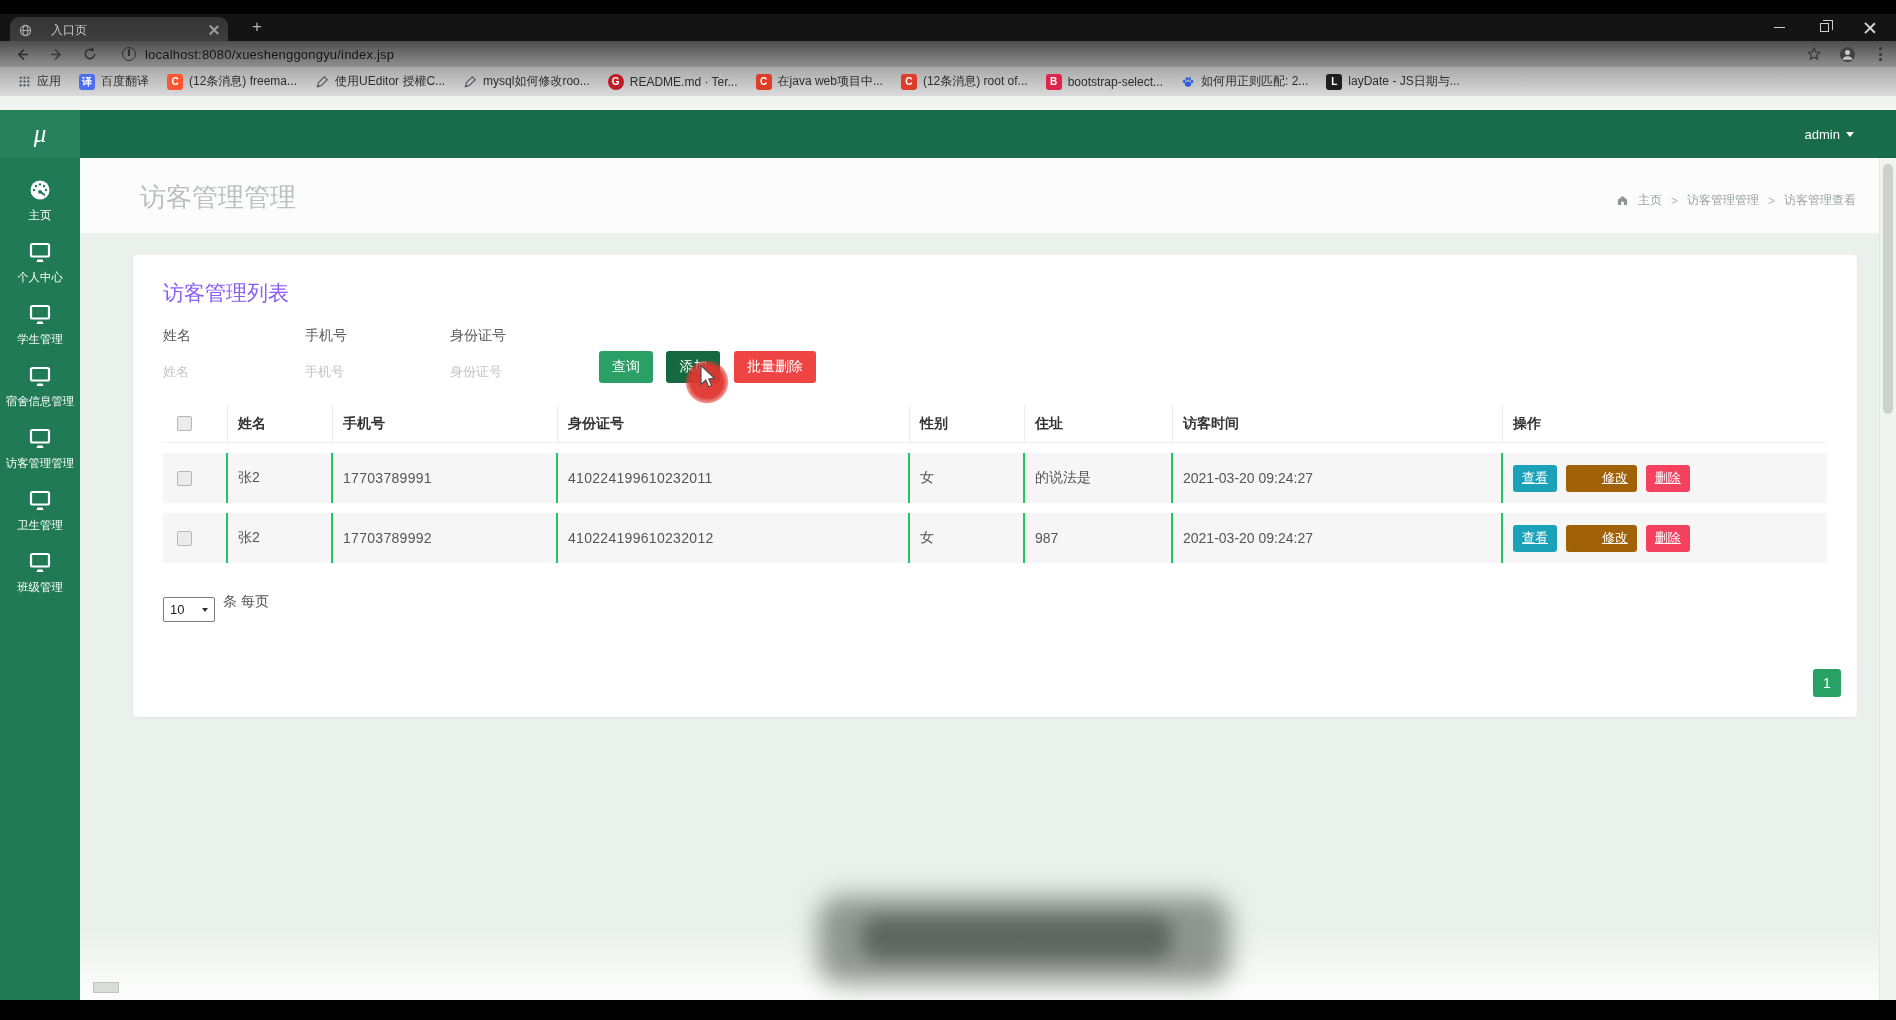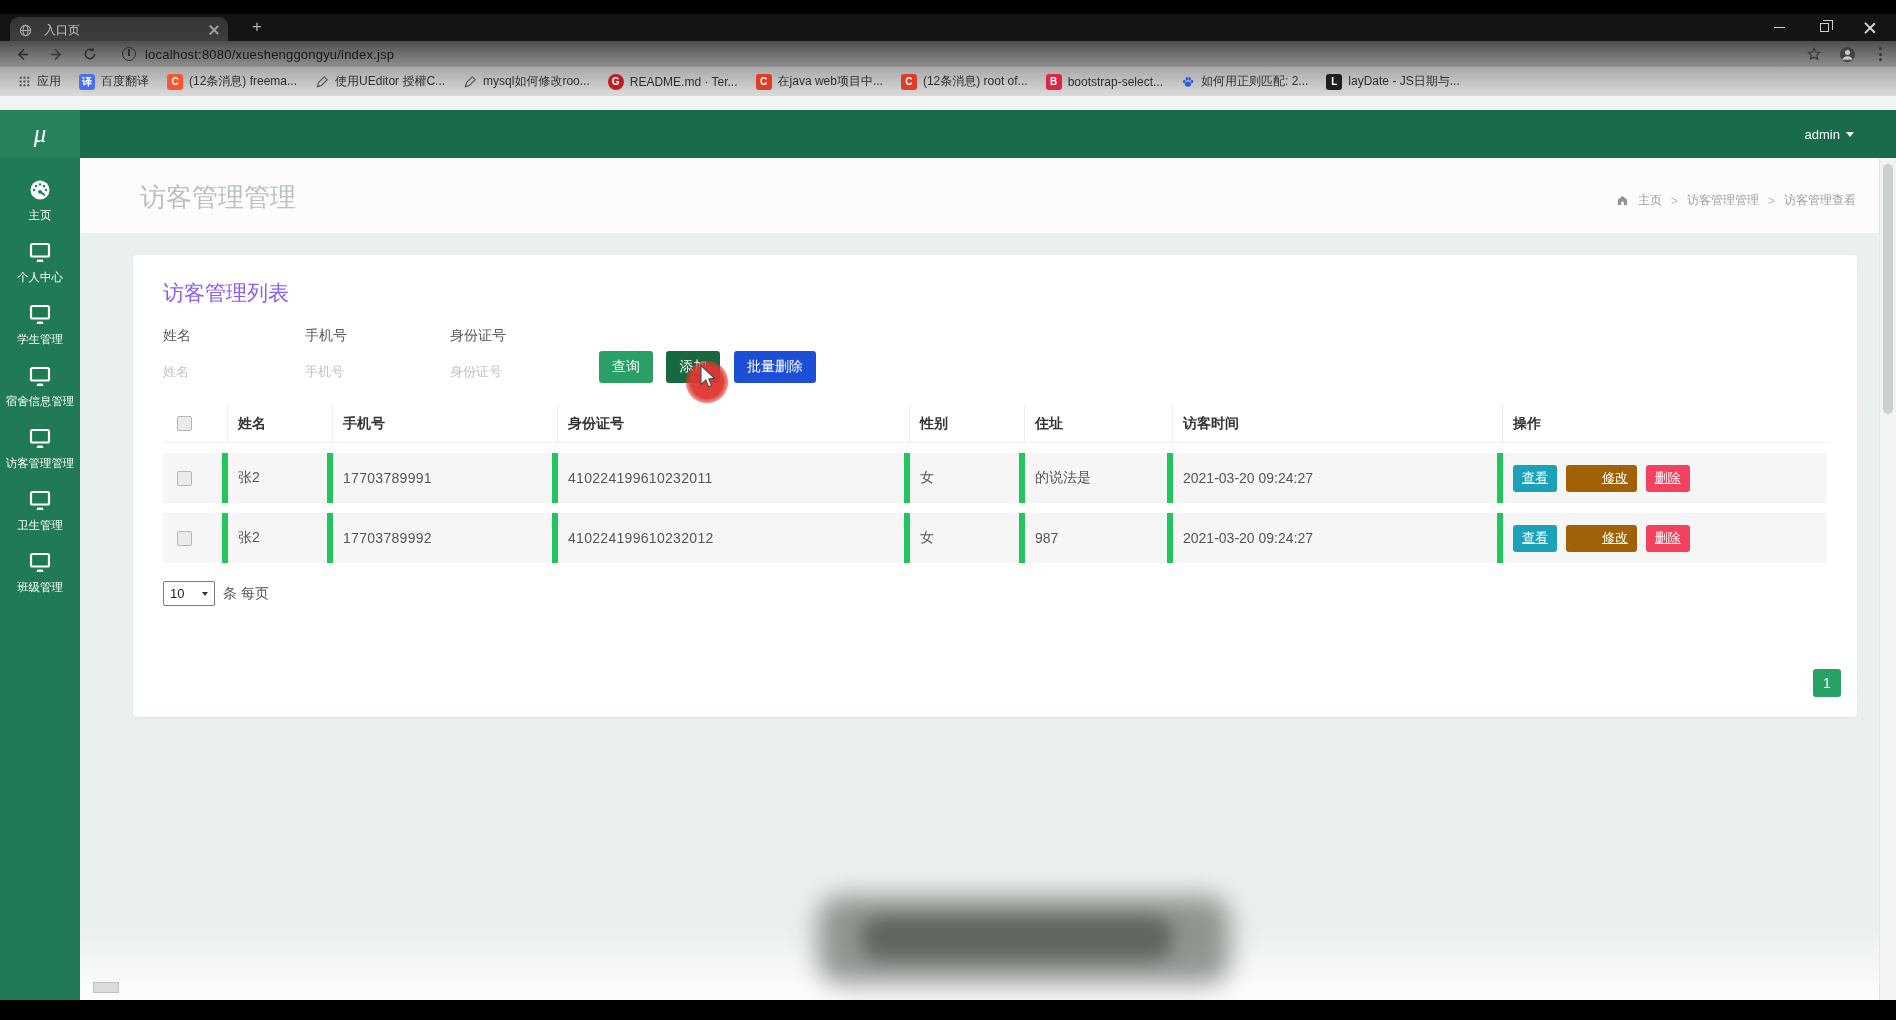--- a/index.html
+++ b/index.html
@@ -10,21 +10,21 @@
   }
   
   .lb-top { position:absolute; left:0; top:0; width:100%; height:14px; background:#000; }
   .lb-bottom { position:absolute; left:0; top:1000px; width:100%; height:20px; background:#000; }
 
   
   .tabstrip { position:absolute; left:0; top:14px; width:100%; height:27px; background:#141414; }
   .tab {
     position:absolute; left:10px; top:3px; width:218px; height:24px;
     background:linear-gradient(#343434,#3f3f3f); border-radius:9px 9px 0 0;
-    display:flex; align-items:center; gap:12px; padding:13px 9px; color:#c9c9c9; font-size:12px;
+    display:flex; align-items:center; gap:19px; padding:13px 9px; color:#c9c9c9; font-size:12px;
   }
   .tab-title { flex:1; white-space:nowrap; overflow:hidden; }
   .tab-close { position:relative; width:10px; height:10px; flex:0 0 auto; }
   .tab-close::before,.tab-close::after{ content:""; position:absolute; left:4px; top:-1px; width:1.5px; height:12px; background:#9d9d9d; }
   .tab-close::before{ transform:rotate(45deg);} .tab-close::after{ transform:rotate(-45deg);}
   .newtab { position:absolute; left:246px; top:2px; width:22px; height:22px; color:#b5b5b5; font-size:17px; text-align:center; line-height:22px; }
   .win-controls { position:absolute; right:4px; top:0; height:27px; display:flex; }
   .win-btn { width:45px; height:27px; display:flex; align-items:center; justify-content:center; }
   .ic-min { width:11px; height:1.6px; background:#cdcdcd; }
   .ic-max { width:9px; height:9px; border:1.4px solid #cdcdcd; position:relative; }
@@ -89,40 +89,40 @@
   .filter-row { display:flex; align-items:flex-end; }
   .f-field { display:flex; flex-direction:column; }
   .f-field .f-label { font-size:14px; color:#5a5a5a; margin-bottom:14px; }
   .f-field input { border:none; outline:none; height:24px; font-size:13px; color:#555; width:105px; font-family:inherit; }
   .f-field input::placeholder { color:#c3c3c3; }
   .w1{ width:142px; } .w2{ width:145px; } .w3{ width:149px; }
   .btn { display:inline-block; border:none; color:#fff; font-size:14px; height:32px; padding:0 13px;
     border-radius:3px; margin-right:9px; font-family:inherit; }
   .btn-query { background:#2aa066; }
   .btn-add { background:#15683f; }
-  .btn-batch { background:#1d4ed8; }
+  .btn-batch { background:#ef4444; }
 
   table.grid { margin-top:12px; width:1664px; table-layout:fixed; border-collapse:separate; border-spacing:0 10px; }
   table.grid th { background:#fff; height:38px; text-align:left; font-size:14px; color:#333; font-weight:bold;
     padding:0 10px; border-right:1px solid #ececec; border-bottom:1px solid #f1f1f1; }
   table.grid th:last-child { border-right:none; }
-  table.grid td { background:#f6f6f6; height:50px; font-size:14px; color:#555; padding:0 10px; border-right:6px solid #22c55e; }
+  table.grid td { background:#f6f6f6; height:50px; font-size:14px; color:#555; padding:0 10px; border-right:2px solid #22c55e; }
   table.grid td:last-child { border-right:none; }
   .num { color:#8c8c8c; letter-spacing:.3px; }
   .tm { color:#868686; }
   .checkbox { width:15px; height:15px; background:#ebebeb; border:1px solid #b6b6b6; border-radius:2px; margin-left:4px; }
   .act-btn { display:inline-block; border:none; color:#fff; font-size:13px; height:27px; padding:0 9px;
     border-radius:3px; margin-right:5px; font-family:inherit;text-decoration:underline; }
   .act-view { background:#1ba2b8; }
   .act-edit { background:#a16207;padding-left:36px; }
   .act-del  { background:#f4415f; }
 
   .pager-row { display:flex; align-items:center; gap:8px; margin-top:8px; }
   .psize { width:52px; height:25px; border:1px solid #7c7c7c; border-radius:2px; background:#fff;
-    display:flex; align-items:center; justify-content:space-between; padding:0 6px; font-size:13px; color:#222; }
+    display:flex; align-items:center; justify-content:space-between; padding:0 6px; font-size:13px; color:#222;margin-top:16px; }
   .psize-caret { width:0; height:0; border-left:3.5px solid transparent; border-right:3.5px solid transparent; border-top:4.5px solid #333; }
   .psize-label { font-size:14px; color:#555; }
   .page-btn { position:absolute; right:16px; bottom:20px; width:28px; height:28px; background:#28a164;
     color:#fff; font-size:14px; border:none; border-radius:3px; }
 
   
   .v-scrollbar { position:absolute; left:1879px; top:158px; width:17px; height:842px; background:#f2f4f2; border-left:1px solid #e4e7e4; }
   .v-thumb { position:absolute; left:3px; top:6px; width:10px; height:250px; background:#ccd2cd; border-radius:5px; }
 
   .cursor-halo { position:absolute; left:685px; top:360px; width:44px; height:44px; border-radius:50%;

